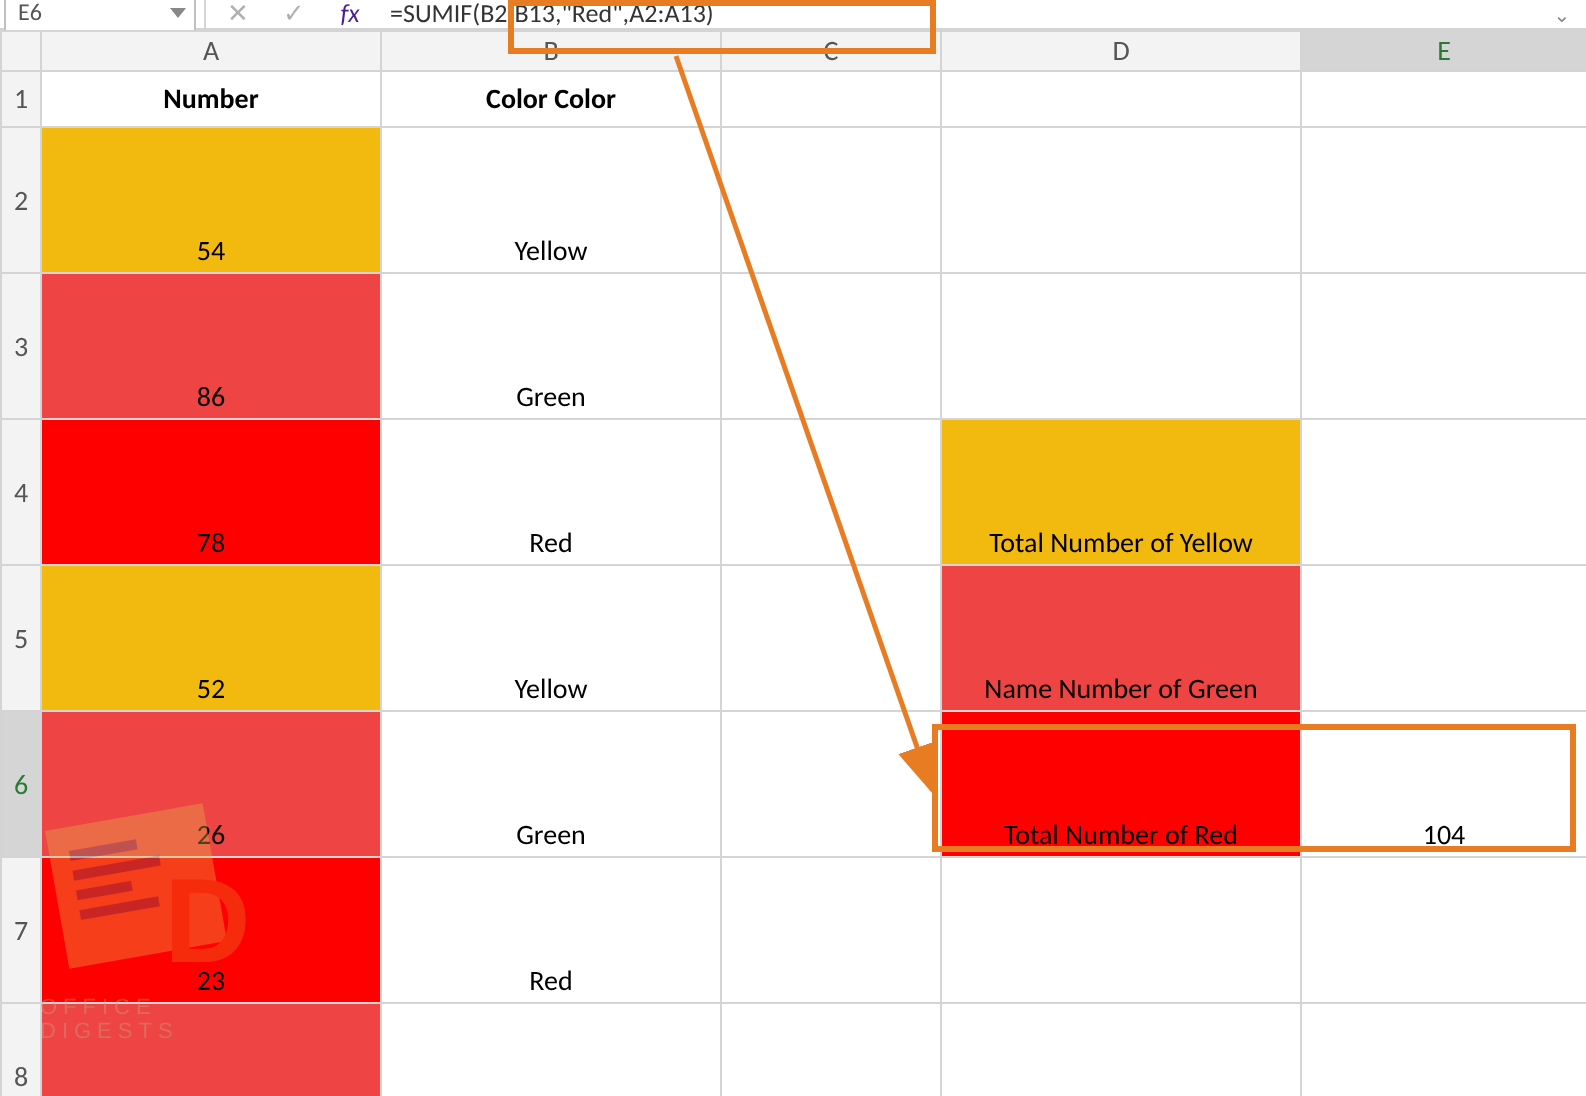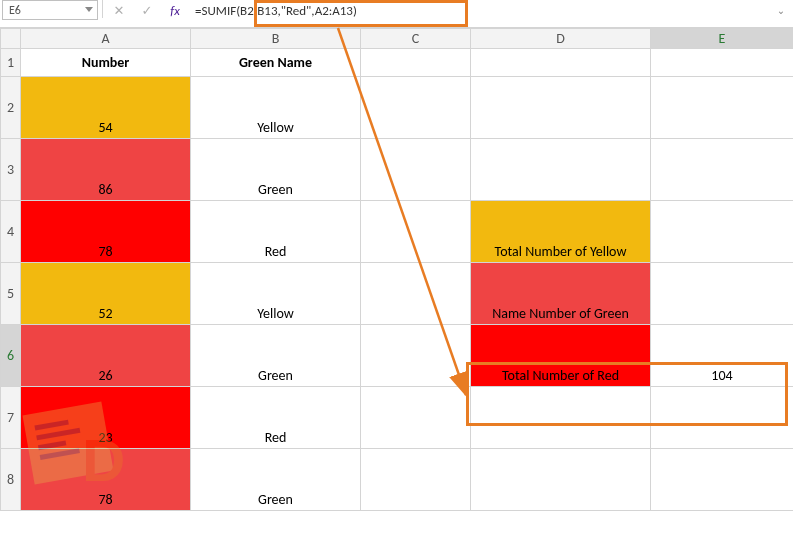--- a/index.html
+++ b/index.html
@@ -7,22 +7,22 @@
     font-family: Calibri, Arial, sans-serif;
     font-size: 14px;
     background: #fff;
     width: 793px;
     height: 548px;
     overflow: hidden;
     position: relative;
   }
   .formula-bar {
     display: flex;
-    align-items: flex-start;
-    height: 28px;
+    align-items: center;
+    height: 15px;
     border-bottom: 1px solid #d4d4d4;
     background: #fff;
     padding: 0 2px;
     gap: 4px;
   }
   .name-box {
     width: 96px;
     height: 20px;
     border: 1px solid #c0c0c0;
     background: #fff;
@@ -89,21 +89,21 @@
   }
   .corner { width: 20px; height: 20px; background:#f3f3f3;}
   .colhead { height: 20px; }
   .rowhead { width: 20px; text-align: center; background:#f3f3f3; color:#555;}
   .rowhead.sel, .colhead.sel { background:#d5d5d5; color:#2a7a34; }
   .colA { width: 170px; }
   .colB { width: 170px; }
   .colC { width: 110px; }
   .colD { width: 180px; }
   .colE { width: 143px; }
-  td.cell { height: 62px; vertical-align: bottom; padding: 2px 4px; text-align: center;}
+  td.cell { height: 73px; vertical-align: bottom; padding: 2px 4px; text-align: center;}
   tr.hdr td.cell { height: 28px; vertical-align: middle; font-weight: bold; text-align: center;}
   .center { text-align: center; }
   .right { text-align: right; font-weight: normal;}
   .yellow { background: #f2b90f; }
   .green { background: #ef4444; }
   .red { background: #ff0000; }
   .bold { font-weight: bold; }
 
   
   .hl-formula {
@@ -188,21 +188,21 @@
     <th class="colhead">A</th>
     <th class="colhead">B</th>
     <th class="colhead">C</th>
     <th class="colhead">D</th>
     <th class="colhead sel">E</th>
   </tr>
 
   <tr class="hdr">
     <th class="rowhead">1</th>
     <td class="cell bold center">Number</td>
-    <td class="cell bold center">Green Name</td>
+    <td class="cell bold center">Color Color</td>
     <td class="cell"></td>
     <td class="cell"></td>
     <td class="cell"></td>
   </tr>
 
   <tr>
     <th class="rowhead">2</th>
     <td class="cell center yellow">54</td>
     <td class="cell center">Yellow</td>
     <td class="cell"></td>
@@ -280,13 +280,14 @@
 </svg>
 
 <div class="watermark">
   <div class="wm-sheet">
     <div class="wm-line" style="top:12px;width:34px"></div>
     <div class="wm-line" style="top:22px;width:44px"></div>
     <div class="wm-line" style="top:32px;width:28px"></div>
     <div class="wm-line" style="top:42px;width:40px"></div>
   </div>
   <div class="wm-d">D</div>
+  <div class="wm-text">OFFICE DIGESTS</div>
 </div>
 
 </body></html>

